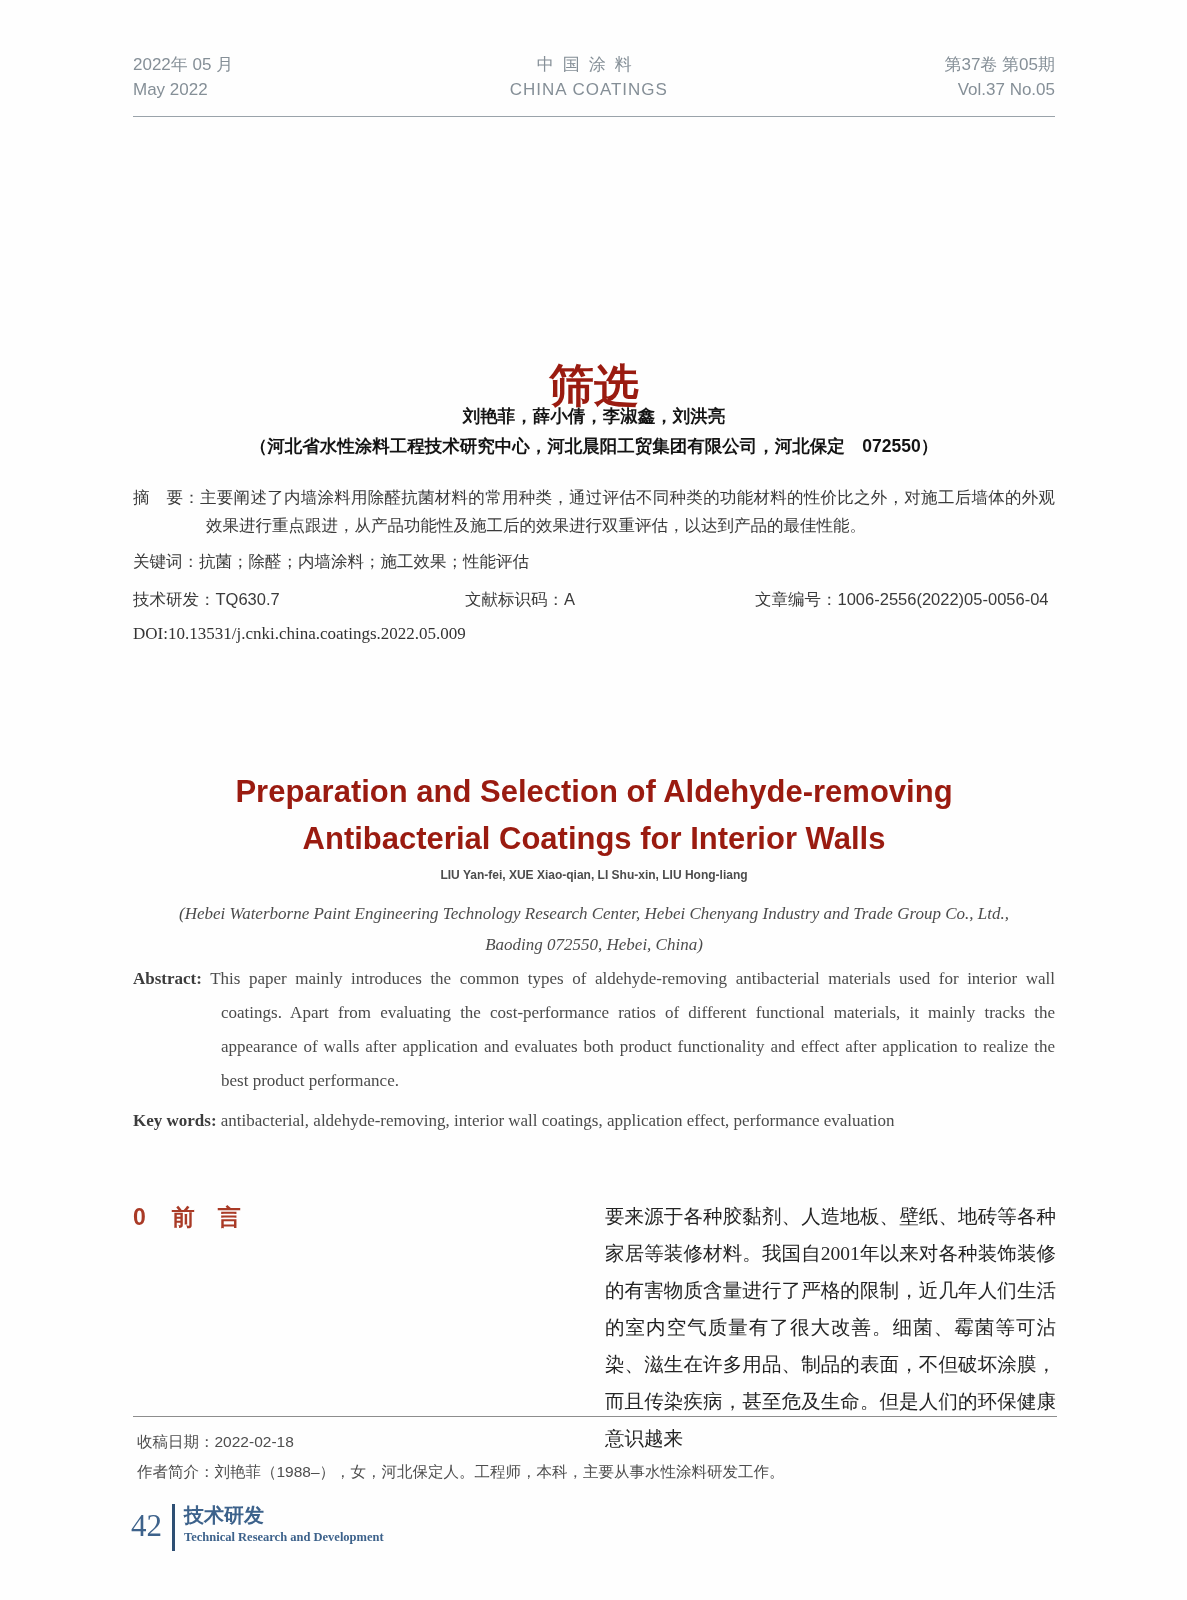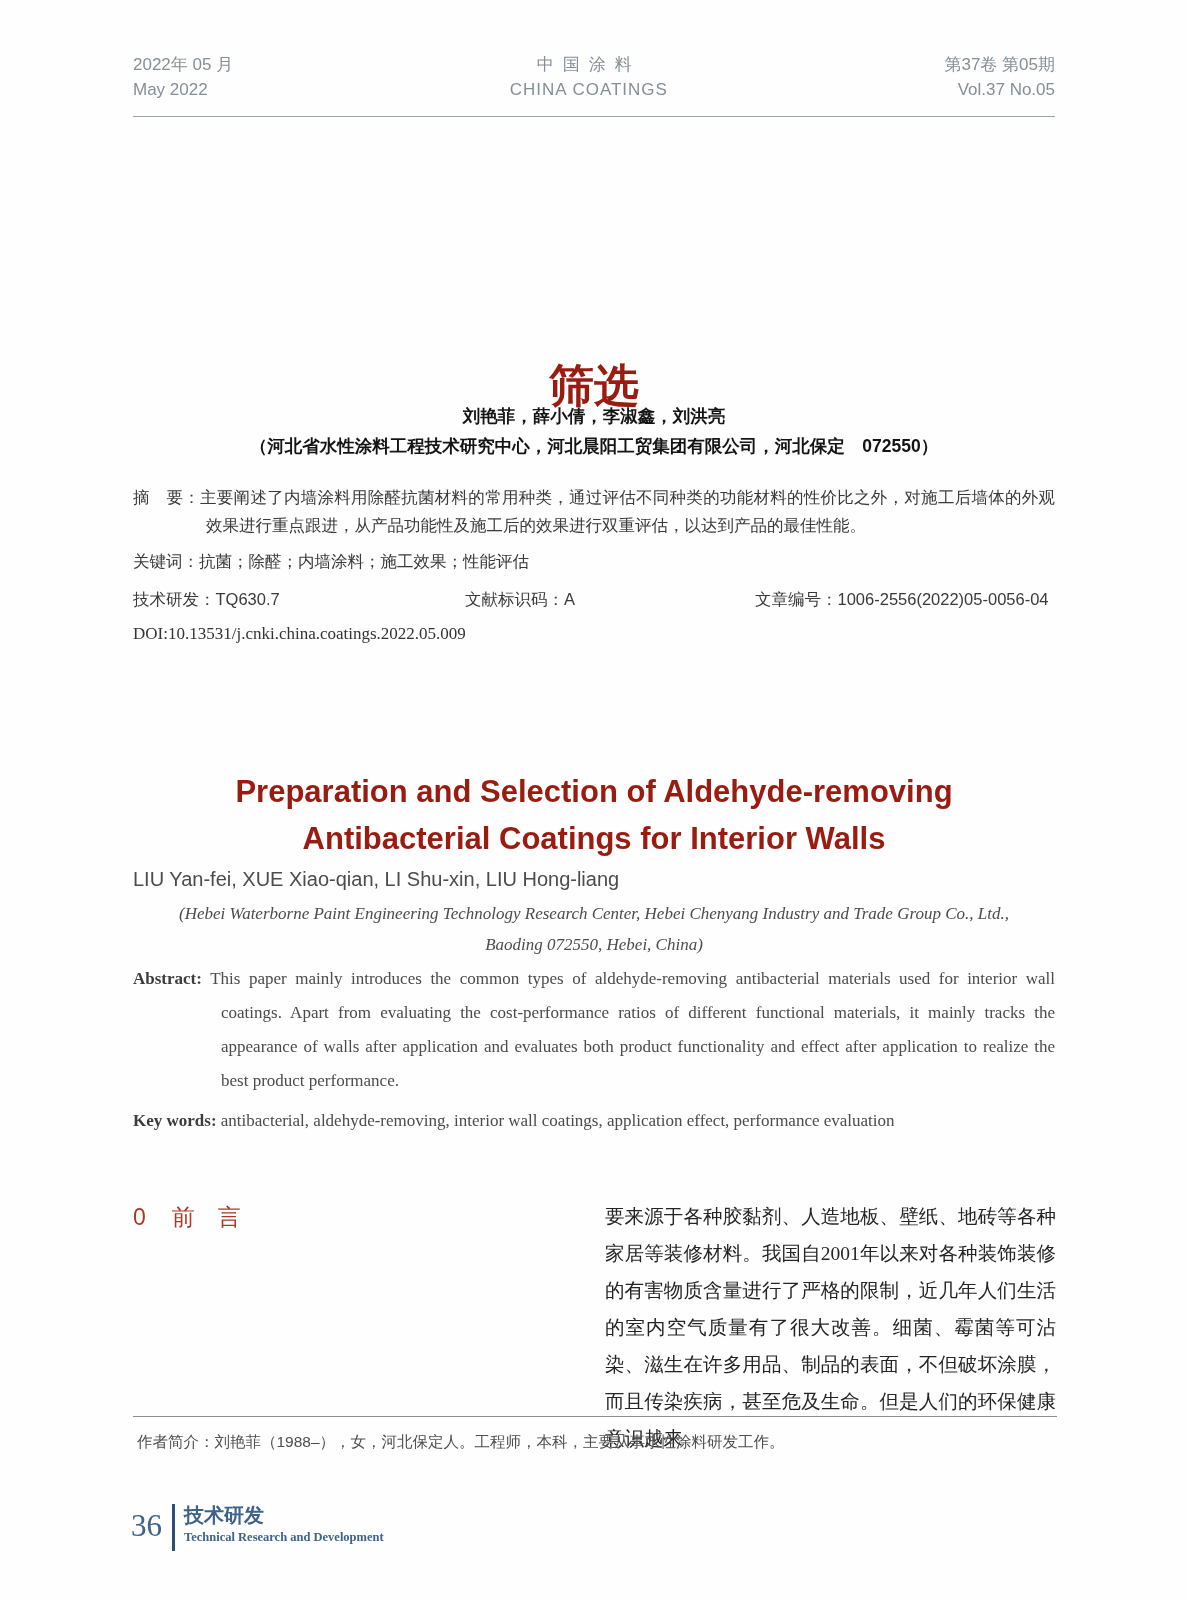--- a/index.html
+++ b/index.html
@@ -31,33 +31,33 @@
   .hang-cn b{font-weight:400;}
   .kw-cn{margin-top:9px;line-height:26px;}
   .codes{position:relative;margin-top:15px;height:26px;}
   .codes .c2{position:absolute;left:332px;top:0;}
   .codes .c3{position:absolute;left:622px;top:0;}
   .doi{margin-top:9px;font-family:"Liberation Serif", serif;font-size:17px;color:#333;}
   
   .en-title{top:742px;left:93px;width:1002px;text-align:center;
     color:var(--accent-red,#9a1b10);font-family:Liberation Sans, sans-serif;
     font-weight:700;font-size:31px;line-height:47px;}
-  .en-authors{top:868px;left:133px;width:922px;text-align:left;font-size:20px;color:#4c4c4c;}
+  .en-authors{top:868px;left:133px;width:922px;text-align:center;font-size:12px;color:#4c4c4c;font-weight:bold;}
   .en-affil{top:898px;left:113px;width:962px;text-align:center;
     font-family:"Liberation Serif", serif;font-style:italic;font-size:17px;
     line-height:31px;color:#4c4c4c;}
   .en-meta{top:962px;left:133px;width:922px;font-family:"Liberation Serif", serif;
     font-size:17px;color:#4b4b4b;}
   .hang-en{padding-left:88px;text-indent:-88px;text-align:justify;line-height:34px;margin:0;}
   .hang-en b{font-weight:700;color:#3c3c3c;}
   .kw-en{margin-top:8px;line-height:30px;}
   
   .columns{top:1198px;left:133px;width:924px;display:flex;gap:21px;}
   .col{width:451px;}
-  .sec-head{color:var(--section-red,#a93a26);font-weight:400;font-size:23px;
+  .sec-head{color:var(--section-red,#a93a26);font-weight:700;font-size:23px;
     line-height:34px;margin:2px 0 17px 0;font-family:"Liberation Sans", sans-serif;}
   .sec-head .num{margin-right:26px;}
   .body-p{font-family:"Liberation Serif", serif;font-size:19.5px;line-height:37px;
     text-align:justify;color:#242424;margin:0;}
   .indent{text-indent:2em;}
   
   .foot-rule{top:1416px;left:133px;width:924px;height:1px;background:#8d8d8d;}
   .footnote{top:1427px;left:137px;width:920px;font-size:15.5px;color:#4e4e4e;line-height:30px;}
   .footnote p{margin:0;}
   
@@ -127,23 +127,24 @@
       <span class="num">0</span><span>前　言</span>
     </div>
   </div>
   <div class="col">
     <p class="body-p">要来源于各种胶黏剂、人造地板、壁纸、地砖等各种家居等装修材料。我国自2001年以来对各种装饰装修的有害物质含量进行了严格的限制，近几年人们生活的室内空气质量有了很大改善。细菌、霉菌等可沾染、滋生在许多用品、制品的表面，不但破坏涂膜，而且传染疾病，甚至危及生命。但是人们的环保健康意识越来</p>
   </div>
 </section>
 
 <div class="abs foot-rule"></div>
 <section class="abs footnote">
+  <p>收稿日期：2022-02-18</p>
   <p>作者简介：刘艳菲（1988–），女，河北保定人。工程师，本科，主要从事水性涂料研发工作。</p>
 </section>
 
 <footer class="abs page-footer">
-  <div class="page-num">36</div>
+  <div class="page-num">42</div>
   <div class="footer-bar"></div>
   <div>
     <div class="footer-cat-cn">技术研发</div>
     <div class="footer-cat-en">Technical Research and Development</div>
   </div>
 </footer>
 
 </body></html>

